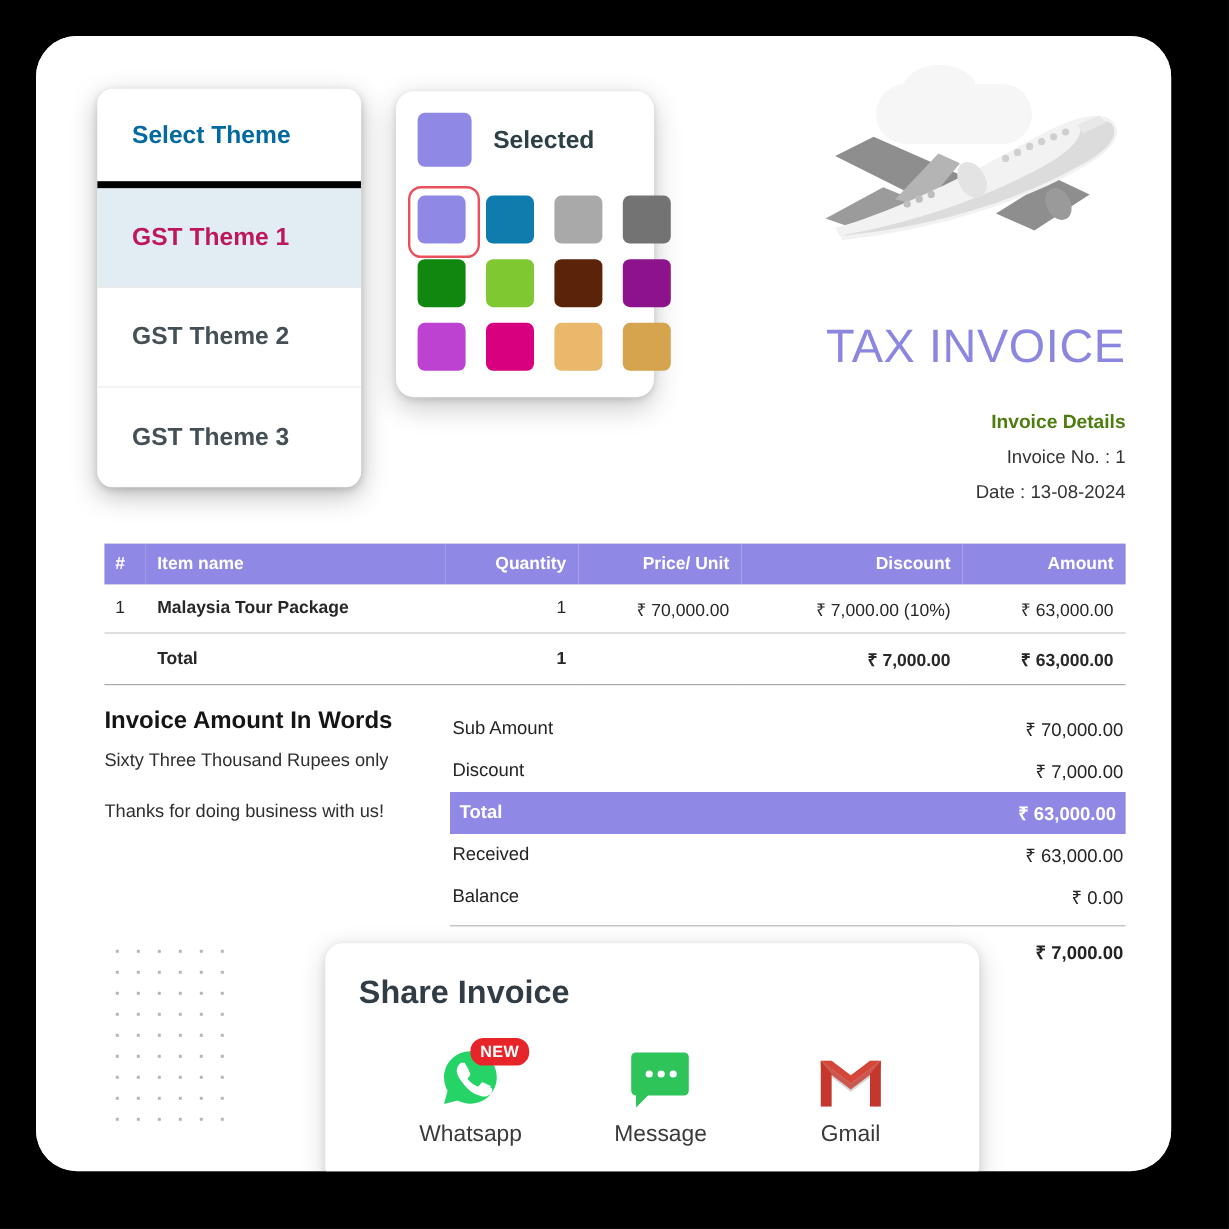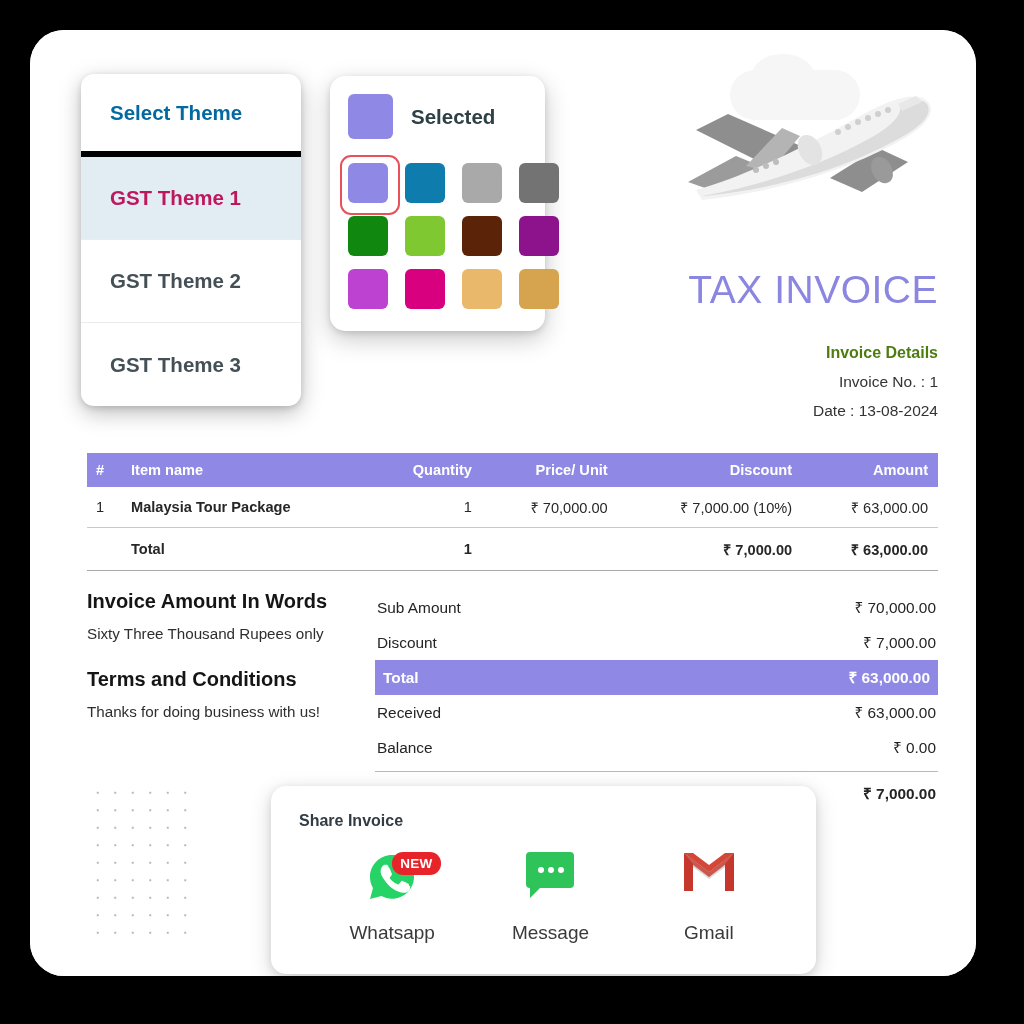--- a/index.html
+++ b/index.html
@@ -244,35 +244,35 @@
   #share-panel {
     position: absolute;
     left: 241px; top: 756px;
     width: 545px;
     background: #ffffff;
     border-radius: 15px;
     box-shadow: 0 6px 22px rgba(0,0,0,0.16), 0 2px 8px rgba(0,0,0,0.10);
     padding: 26px 28px 30px 28px;
   }
   #share-title {
-    font-size: 16px; font-weight: bold; color: #313c45;
+    font-size: 27px; font-weight: bold; color: #313c45;
     margin-bottom: 20px;
   }
   #share-options {
     display: flex; align-items: flex-start;
     padding-left: 14px;
   }
   .share-opt {
     width: 172px;
     display: flex; flex-direction: column; align-items: center;
   }
   .share-icon-wrap {
     position: relative;
     height: 62px; width: 100px;
-    display: flex; align-items: flex-start; justify-content: center;
+    display: flex; align-items: flex-end; justify-content: center;
   }
   .share-label {
     margin-top: 10px;
     font-size: 19px; color: #3a3a3a;
   }
   #new-badge {
     position: absolute;
     left: 50px; top: 2px;
     background: #e8242b;
     color: #ffffff;
@@ -358,21 +358,20 @@
           <td></td>
           <td>₹ 7,000.00</td>
           <td>₹ 63,000.00</td>
         </tr>
       </tbody>
     </table>
 
     <div id="notes-block">
       <div class="note-head">Invoice Amount In Words</div>
       <div class="note-body">Sixty Three Thousand Rupees only</div>
-      <div class="note-head">Terms and Conditions</div>
       <div class="note-body last">Thanks for doing business with us!</div>
     </div>
 
     <div id="summary-block">
       <div class="sum-row">
         <span>Sub Amount</span>
         <span>₹ 70,000.00</span>
       </div>
       <div class="sum-row">
         <span>Discount</span>

